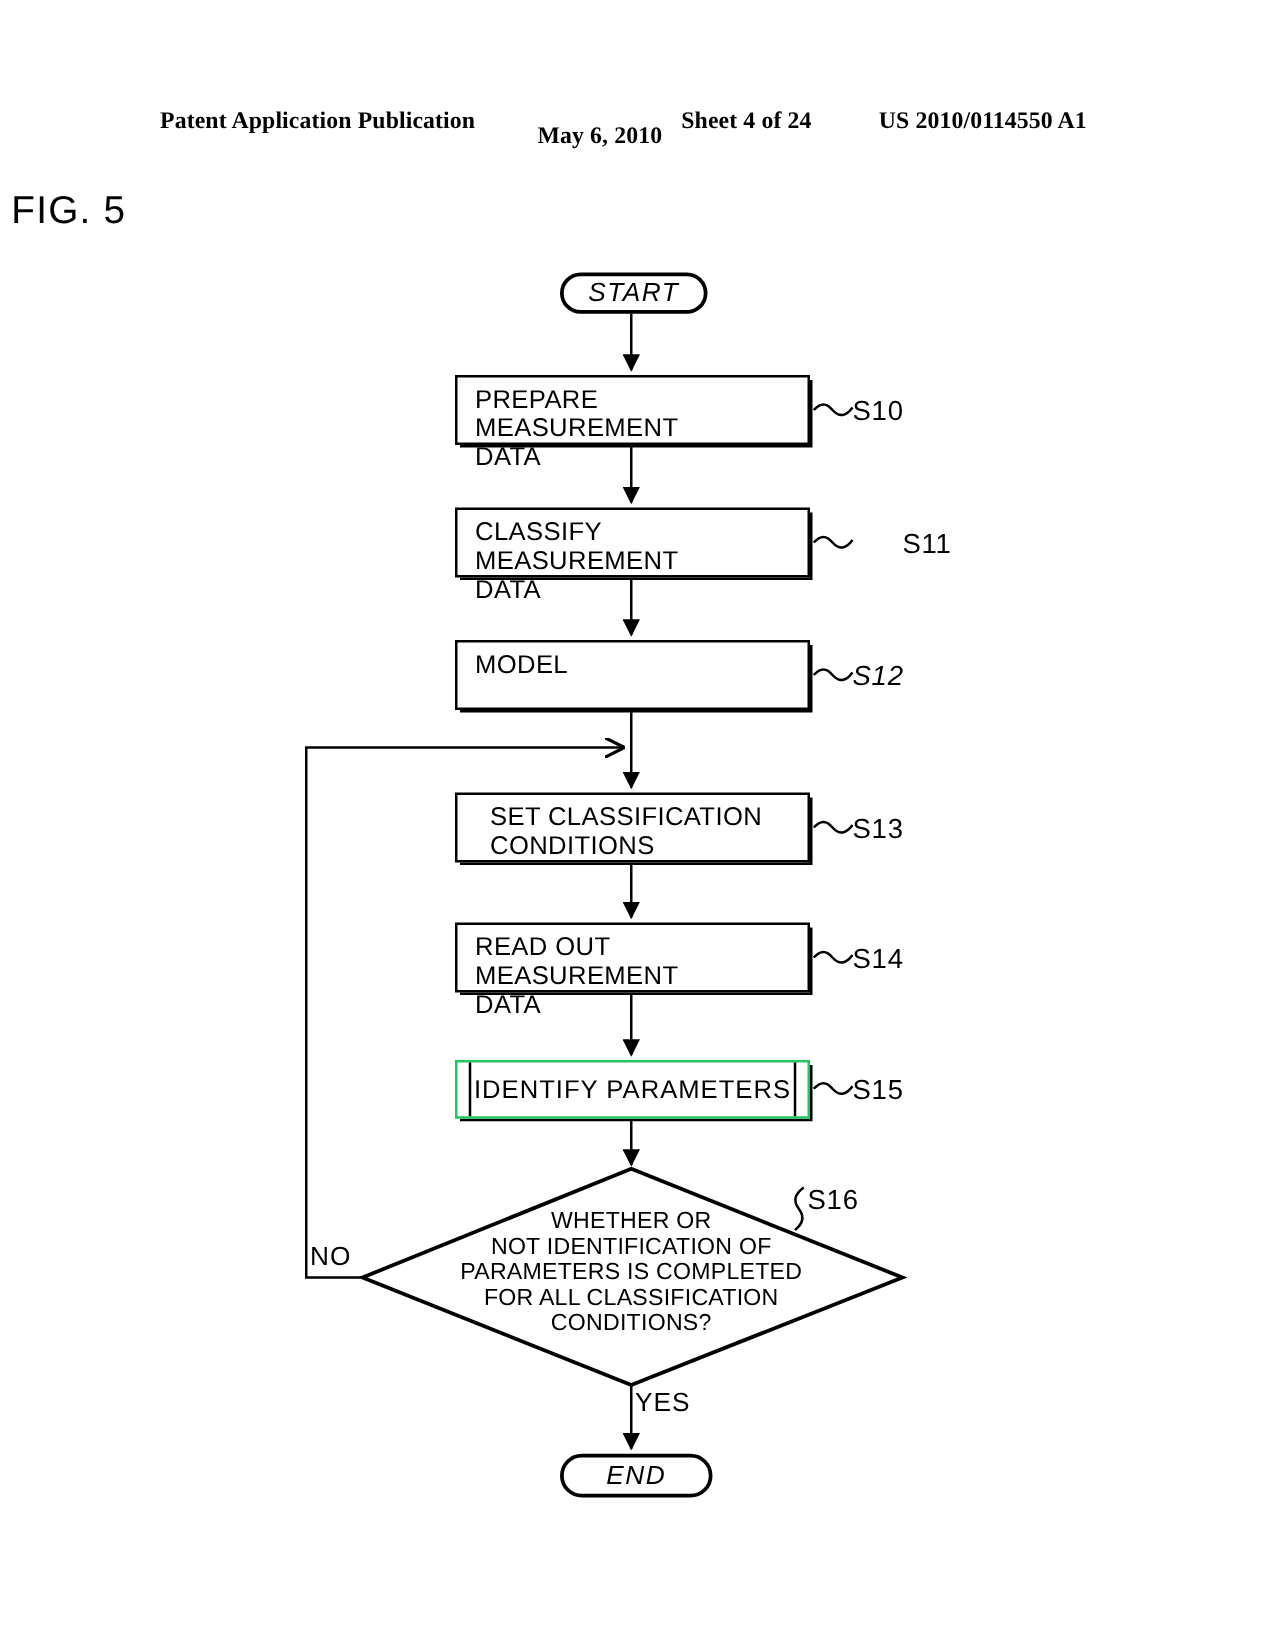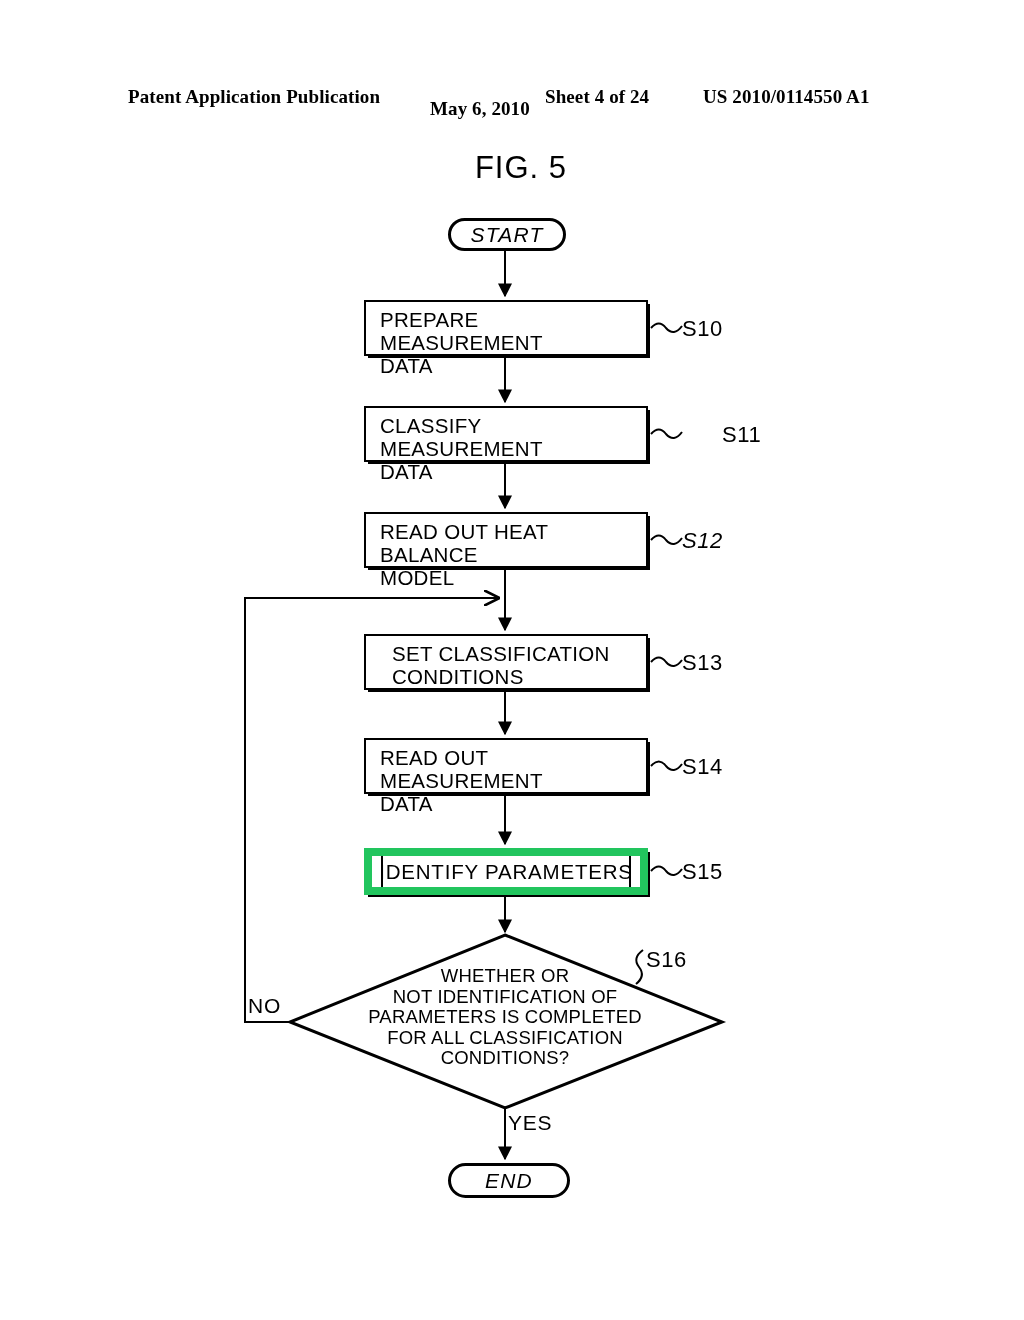--- a/index.html
+++ b/index.html
@@ -34,21 +34,20 @@
   #page-header .h-date  { position: absolute; left: 430px;  top: 0; margin-top: 12px; }
   #page-header .h-sheet { position: absolute; left: 545px;  top: 0; }
   #page-header .h-num   { position: absolute; left: 703px;  top: 0; }
 
   
   #fig-title {
     position: absolute;
     left: 0;
     top: 150px;
     width: 1024px;
-    text-align: center;
     font-size: 31px;
     letter-spacing: 1px;
     font-family: "Liberation Sans", sans-serif;
   }
   #fig-title span { position: relative; left: 9px; }
 
   
   #flow {
     position: absolute;
     left: 0;
@@ -92,21 +91,21 @@
   #node-s10 { left: 364px; top: 300px; width: 284px; height: 56px; }
   #node-s11 { left: 364px; top: 406px; width: 284px; height: 56px; }
   #node-s12 { left: 364px; top: 512px; width: 284px; height: 56px; }
   #node-s13 { left: 364px; top: 634px; width: 284px; height: 56px; }
   #node-s14 { left: 364px; top: 738px; width: 284px; height: 56px; }
 
   
   #node-s15 {
     position: absolute;
     left: 364px; top: 848px; width: 284px; height: 47px;
-    border: 8px solid #22c55e;
+    border: 2px solid #22c55e;
     box-sizing: border-box;
     background: #fff;
     box-shadow: 3px 3px 0 -1px #000;
   }
   #node-s15 .bar-l, #node-s15 .bar-r {
     position: absolute;
     top: 0; bottom: 0;
     width: 2px;
     background: #000;
   }
@@ -226,21 +225,20 @@
   <span>PREPARE  MEASUREMENT</span>
   <span class="l2">DATA</span>
 </div>
 
 <div class="proc" id="node-s11">
   <span>CLASSIFY  MEASUREMENT</span>
   <span class="l2">DATA</span>
 </div>
 
 <div class="proc" id="node-s12">
-  <span>READ  OUT  HEAT  BALANCE</span>
   <span class="l2">MODEL</span>
 </div>
 
 <div class="proc indent" id="node-s13">
   <span>SET  CLASSIFICATION</span>
   <span class="l2">CONDITIONS</span>
 </div>
 
 <div class="proc" id="node-s14">
   <span>READ  OUT  MEASUREMENT</span>

